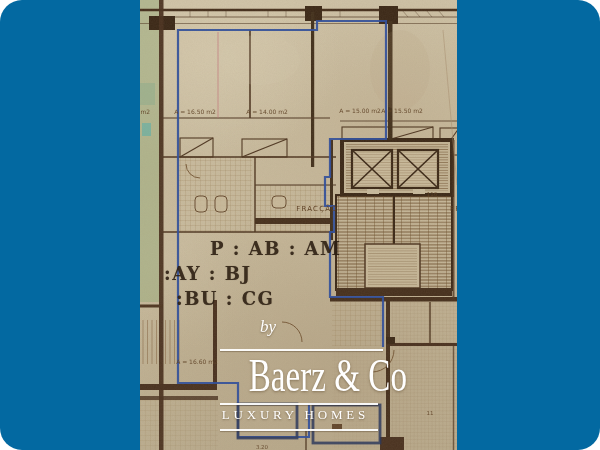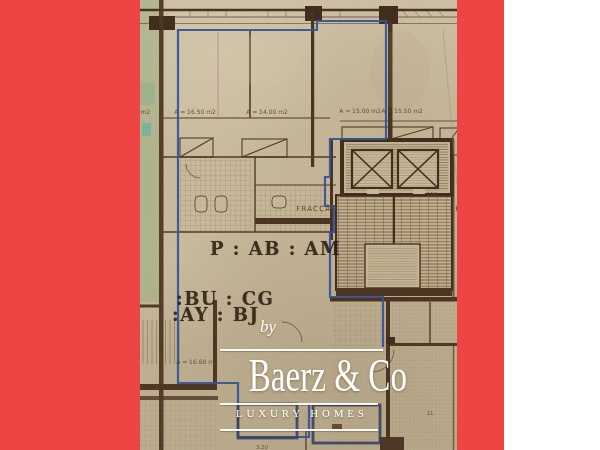--- a/index.html
+++ b/index.html
@@ -1,49 +1,49 @@
 <!DOCTYPE html>
 <html><head>
 <meta charset="utf-8">
 <style>
   html,body{margin:0;padding:0;background:#ffffff;}
-  .page{position:relative;width:504px;height:450px;background:#ef4444;overflow:hidden;
-        font-family:"Liberation Sans",sans-serif;}
+  .page{position:relative;width:600px;height:450px;background:#0369a1;overflow:hidden;
+        font-family:"Liberation Sans",sans-serif;border-radius:22px;}
   .plan{position:absolute;left:140px;top:0;width:317px;height:450px;overflow:hidden;
         background-color:#c8bb9e;
         background-image:
           radial-gradient(ellipse 190px 150px at 22% 12%, rgba(214,202,174,.85), rgba(214,202,174,0) 70%),
           radial-gradient(ellipse 240px 190px at 78% 28%, rgba(189,172,141,.55), rgba(189,172,141,0) 72%),
           radial-gradient(ellipse 280px 240px at 62% 82%, rgba(175,157,127,.55), rgba(175,157,127,0) 75%),
           radial-gradient(ellipse 150px 130px at 8% 58%, rgba(206,194,166,.6), rgba(206,194,166,0) 70%),
           linear-gradient(180deg,#cfc3a7 0%,#c6b89a 55%,#bcae90 100%);}
   .plan svg{position:absolute;left:0;top:0;display:block;}
   
   .stamp{position:absolute;left:0;top:0;width:317px;color:#2e2013;opacity:.9;
          font-family:"DejaVu Serif","Liberation Serif",serif;font-weight:700;
          text-shadow:0 0 1px rgba(46,32,19,.4);}
   .stamp .s{position:absolute;font-size:18px;letter-spacing:1.5px;white-space:nowrap;}
   .stamp .s1{left:70px;top:238px;}
-  .stamp .s2{left:32px;top:263px;margin-top:41px;}
+  .stamp .s2{left:24px;top:263px;}
   .stamp .s3{left:36px;top:288px;}
   
   .wm{position:absolute;left:0;top:0;width:317px;color:#ffffff;}
   .wm .by{position:absolute;left:96px;top:317px;width:40px;text-align:right;
           font:italic 17px "Liberation Serif",serif;text-shadow:0 1px 2px rgba(70,50,25,.5);}
   .wm .rule{position:absolute;height:2px;background:rgba(255,255,255,.95);
             box-shadow:0 1px 1px rgba(70,50,25,.35);}
   .wm .r1{left:80px;top:349px;width:163px;}
   .wm .r2{left:80px;top:403px;width:158px;}
   .wm .r3{left:80px;top:429px;width:158px;}
   .wm .brand{position:absolute;left:78px;top:352px;width:164px;text-align:center;white-space:nowrap;}
   .wm .brand span{display:inline-block;transform:scaleX(.72);transform-origin:50% 0;
           font-family:"Liberation Serif","DejaVu Serif",serif;font-size:46px;line-height:1.05;
           text-shadow:0 1px 3px rgba(70,50,25,.45);}
-  .wm .tagline{position:absolute;left:78px;top:407px;width:164px;text-align:center;
-          font-family:"Liberation Serif","DejaVu Serif",serif;font-size:11px;
+  .wm .tagline{position:absolute;left:78px;top:407px;width:164px;text-align:left;
+          font-family:"Liberation Serif","DejaVu Serif",serif;font-size:13px;
           letter-spacing:3.8px;text-indent:3.8px;white-space:nowrap;
           text-shadow:0 1px 2px rgba(70,50,25,.5);}
   .lbl{font-family:"DejaVu Sans",sans-serif;fill:#5f4226;}
 </style>
 </head>
 <body>
 
 <div class="page">
   <div class="plan">
 

